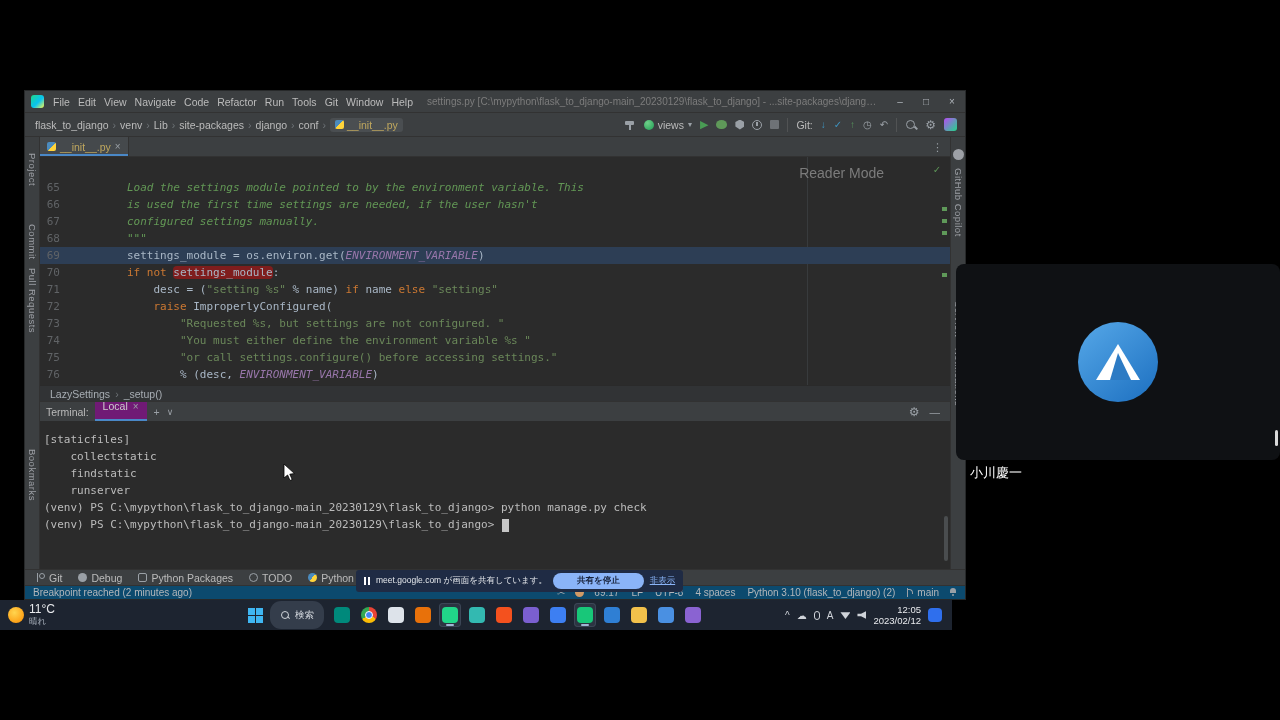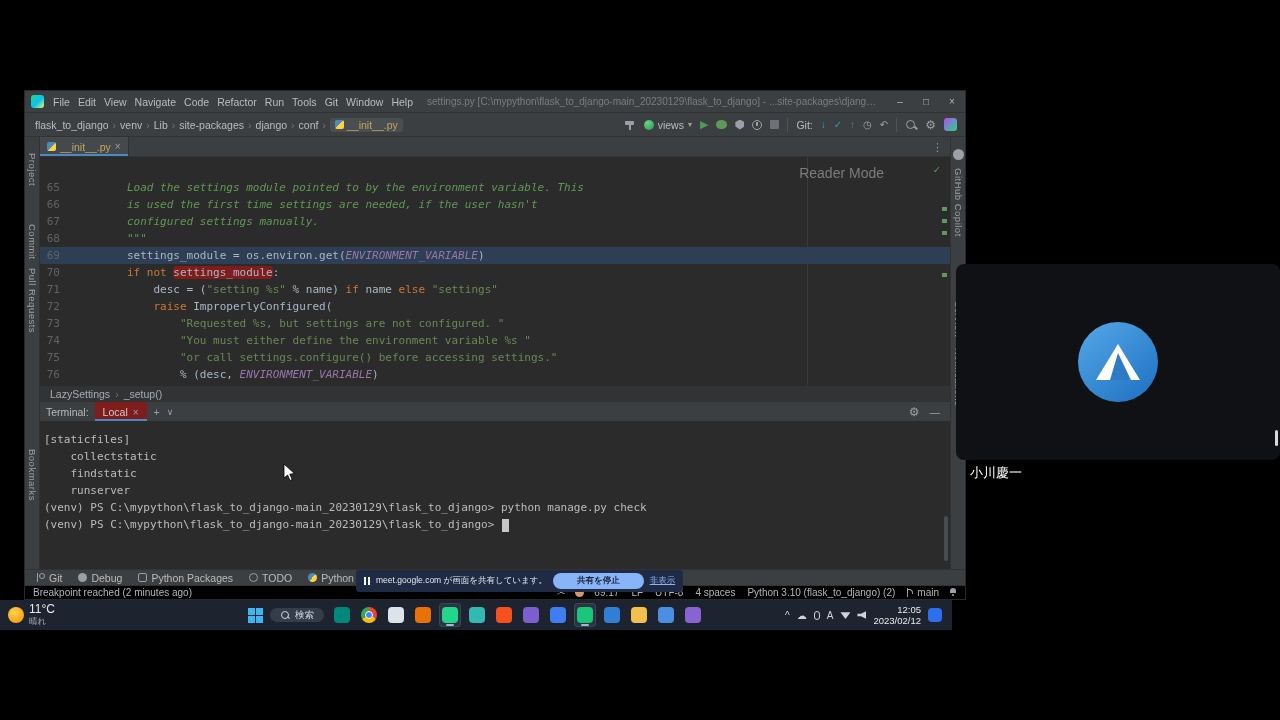--- a/index.html
+++ b/index.html
@@ -80,40 +80,40 @@
   .hl{color:#a9b7c6;background:#7f1d1d;border-radius:4px}
   .reader-mode{position:absolute;top:8px;right:66px;font-family:Liberation Sans, sans-serif;font-size:14px;color:#7c7c7c}
   .ed-check{position:absolute;top:6px;right:10px;color:#5f9959;font-size:11px}
   .mark{position:absolute;right:3px;width:5px;height:4px;background:#5f9959}
 
   .ed-bc{height:16px;background:#313335;display:flex;align-items:center;gap:3px;padding-left:10px;font-size:10.5px;border-top:1px solid #2a2a2a;flex:0 0 auto}
   .ed-bc-item{color:#a7adb3}
 
   .term-header{height:20px;background:#3c3f41;border-top:1px solid #323232;display:flex;align-items:center;flex:0 0 auto;font-size:10.5px}
   .term-title{padding:0 6px;color:#bbb}
-  .term-tab{display:flex;align-items:flex-end;gap:5px;padding:3px 8px;height:100%;background:#7f1d1d;box-shadow:inset 0 -2px 0 #4a88c7;color:#ccc}
+  .term-tab{display:flex;align-items:flex-end;gap:5px;padding:9px 8px;height:100%;background:#701a75;box-shadow:inset 0 -2px 0 #4a88c7;color:#ccc}
   .term-add{padding:0 7px;color:#9aa0a6}
   .term-chev{color:#9aa0a6;font-size:9px}
   .term-actions{margin-left:auto;display:flex;gap:10px;padding-right:10px;color:#9aa0a6;align-items:center}
   #term-body{flex:1;background:#2b2b2b;padding:10px 0 0 4px;font-family:"DejaVu Sans Mono",monospace;font-size:11px;color:#bcbcbc;overflow:hidden;position:relative}
   .term-line{height:17px;line-height:17px;white-space:pre}
   .term-cursor{display:inline-block;width:7px;height:13px;background:#c6c6c6;vertical-align:middle;margin-left:1px}
   .term-scroll{position:absolute;right:2px;top:95px;width:4px;height:45px;background:#4a4d4f;border-radius:2px}
 
   .tw-bar{height:16px;background:#3c3f41;border-top:1px solid #323232;display:flex;align-items:center;gap:16px;padding-left:12px;flex:0 0 auto;font-size:10.5px}
   .tw-btn{display:flex;align-items:center;gap:4px;color:#bbb}
   .tw-ico{width:9px;height:9px;border-radius:2px;background:#9aa0a6;display:inline-block}
   .ico-git-branch{background:transparent;border-left:1.5px solid #9aa0a6;border-radius:0;position:relative;width:8px}
   .ico-git-branch::after{content:"";position:absolute;left:1px;top:0;width:4px;height:4px;border:1.5px solid #9aa0a6;border-radius:50%}
   .ico-debug{border-radius:50%}
   .ico-packages{background:transparent;border:1.5px solid #9aa0a6}
   .ico-todo{background:transparent;border:1.5px solid #9aa0a6;border-radius:50%}
   .ico-python{background:linear-gradient(135deg,#4b8bbe 50%,#ffd43b 50%);border-radius:50%}
 
-  .statusbar{height:14px;background:#000000;border-top:1px solid #323232;display:flex;align-items:center;font-size:10px;color:#b2b6ba;padding:0 8px;flex:0 0 auto}
+  .statusbar{height:14px;background:#0c4a6e;border-top:1px solid #323232;display:flex;align-items:center;font-size:10px;color:#b2b6ba;padding:0 8px;flex:0 0 auto}
   .status-right{margin-left:auto;display:flex;align-items:center;gap:10px}
   .sw-ico1{color:#9aa0a6;font-size:10px}
   .sw-ico2{display:inline-block;width:9px;height:9px;border-radius:50%;background:#d19a66}
   #status-items{display:flex;align-items:center;gap:12px}
   .st-item{display:flex;align-items:center;gap:3px;white-space:nowrap}
   .branch-icon{display:inline-block;width:7px;height:9px;border-left:1.5px solid #9aa0a6;position:relative}
   .branch-icon::after{content:"";position:absolute;left:0;top:1px;width:4px;height:4px;border:1.5px solid #9aa0a6;border-left:none;border-bottom:none;border-radius:0 4px 0 0}
   .bell{width:8px;height:9px;position:relative;display:inline-block}
   .bell::before{content:"";position:absolute;left:1px;top:0;width:6px;height:5px;border-radius:3px 3px 0 0;background:#9aa0a6}
   .bell::after{content:"";position:absolute;left:3px;top:6px;width:2px;height:2px;border-radius:50%;background:#9aa0a6}
@@ -128,21 +128,21 @@
 
   
   #taskbar{position:absolute;left:0;top:600px;width:952px;height:30px;background:#1d2430;display:flex;align-items:center;z-index:4}
   .weather{display:flex;align-items:center;gap:5px;padding-left:8px}
   .weather-ico{width:16px;height:16px;border-radius:50%;background:radial-gradient(circle at 40% 35%,#ffd54f,#fb8c00)}
   .weather-temp{font-size:12px;color:#e8eaed;line-height:1.15}
   .weather-desc{font-size:8.5px;color:#aab2bd;line-height:1.15}
   #tb-center{position:absolute;left:50%;top:0;height:30px;transform:translateX(-50%);display:flex;align-items:center;gap:7px}
   .start-ico{width:15px;height:15px;display:grid;grid-template-columns:7px 7px;grid-template-rows:7px 7px;gap:1px}
   .start-ico i{background:#3fb6f2;display:block}
-  .search-pill{display:flex;align-items:center;gap:5px;background:#343d4b;border-radius:11px;height:14px;padding:0 10px;color:#d6dae0;font-size:9.5px}
+  .search-pill{display:flex;align-items:center;gap:5px;background:#343d4b;border-radius:11px;height:28px;padding:0 10px;color:#d6dae0;font-size:9.5px}
   .mag{width:10px;height:10px;position:relative;display:inline-block}
   .mag::before{content:"";position:absolute;left:1px;top:1px;width:6px;height:6px;border:1.3px solid #cfd3d9;border-radius:50%}
   .mag::after{content:"";position:absolute;left:7px;top:7px;width:3px;height:1.3px;background:#cfd3d9;transform:rotate(45deg)}
   #tb-apps{display:flex;gap:5px;align-items:center}
   .tb-app{width:22px;height:24px;display:flex;align-items:center;justify-content:center;border-radius:4px;position:relative}
   .tb-app.open{background:#2c3442;box-shadow:inset 0 0 0 1px #3c4656}
   .tb-app.open::after{content:"";position:absolute;bottom:1px;left:7px;right:7px;height:2px;background:#9fb6d4;border-radius:1px}
   .tb-ico{width:16px;height:16px;border-radius:4px;display:block}
   .chrome-ico{border-radius:50%;background:conic-gradient(#ea4335 0 33%,#fbbc05 0 66%,#34a853 0 100%);position:relative}
   .chrome-ico::after{content:"";position:absolute;left:4px;top:4px;right:4px;bottom:4px;border-radius:50%;background:#4285f4;border:1.5px solid #fff}

